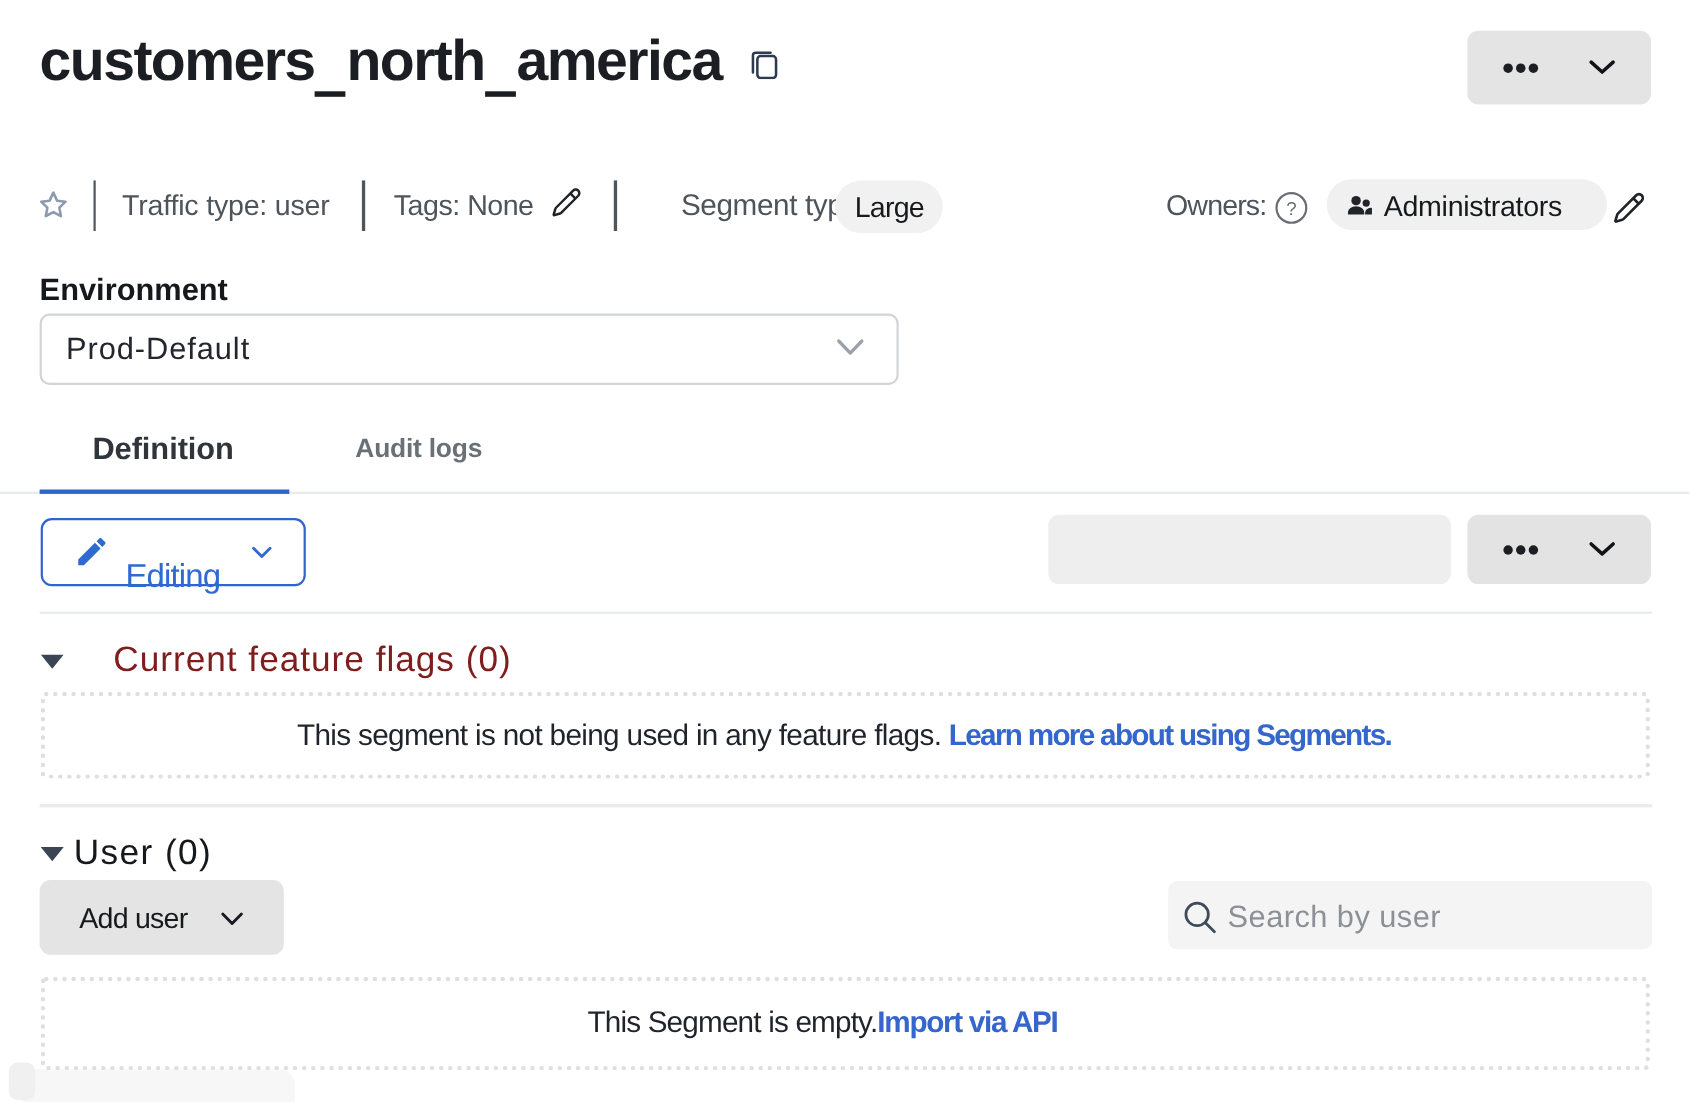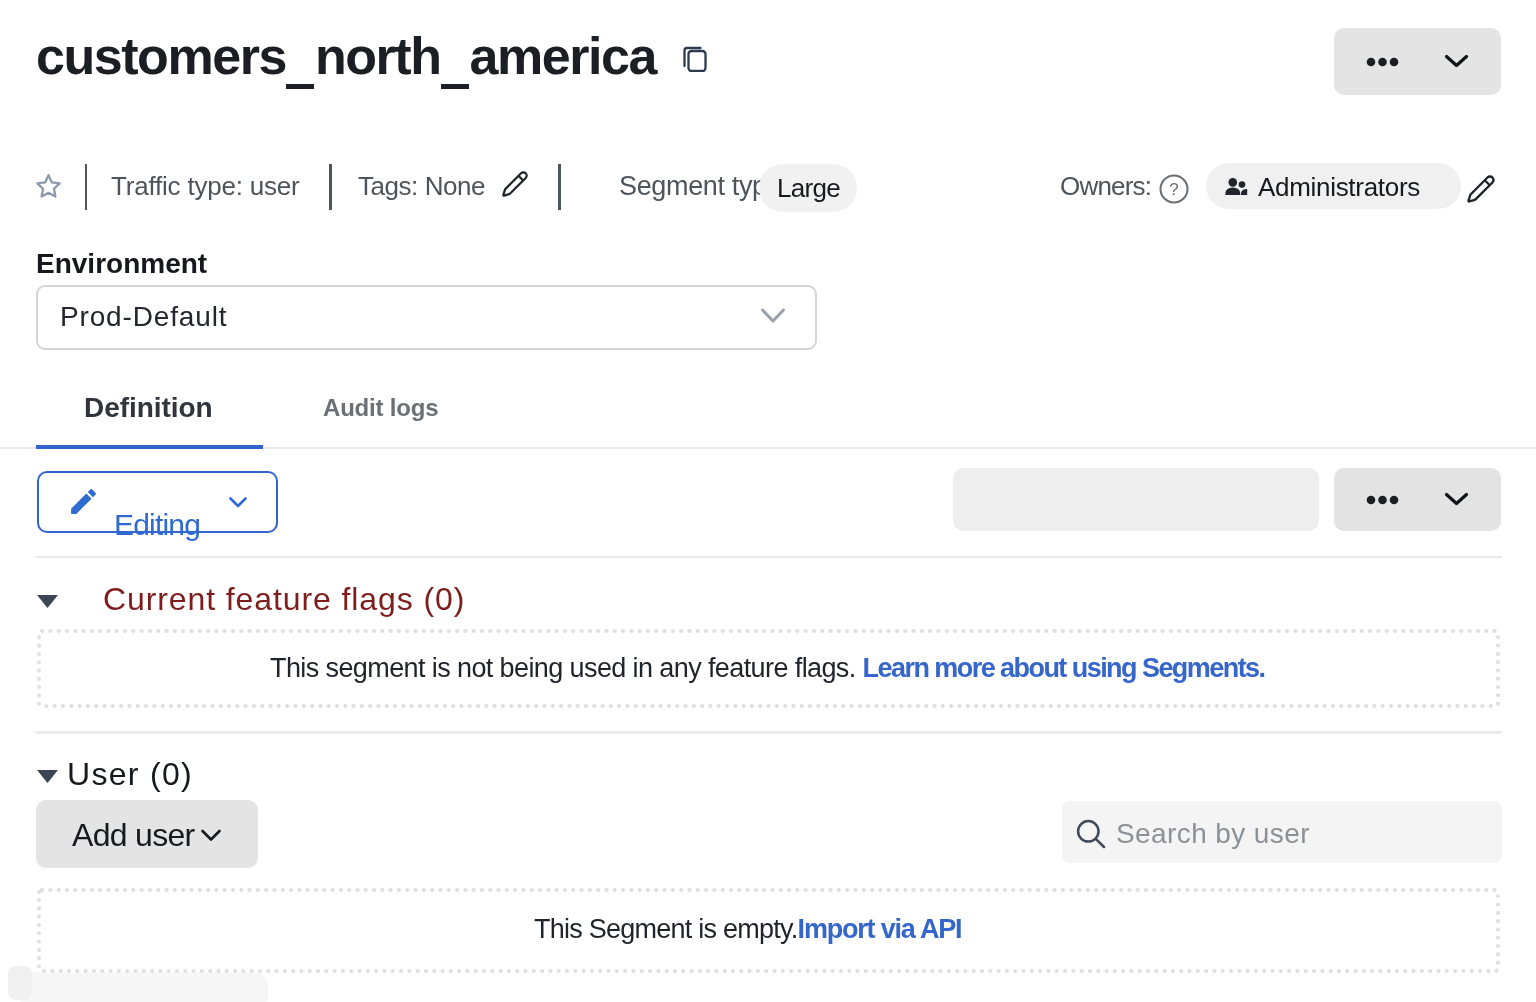--- a/index.html
+++ b/index.html
@@ -109,21 +109,21 @@
   <div class="abs" style="left:270px; top:652.5px; font-size:27px; line-height:31px;"><span style="letter-spacing:-0.6px; color:#1f242a;text-align:right;">This segment is not being used in any feature flags. </span><span style="letter-spacing:-1.55px; color:#3566cb; font-weight:700;">Learn more about using Segments.</span></div>
 
   <div class="abs" style="left:36px; top:731px; width:1466px; height:2.5px; background:#ebebec;"></div>
 
   <svg class="abs" style="left:37px; top:770px;" width="21" height="13" viewBox="0 0 21 13">
     <path d="M0 0 H21 L10.5 13 Z" fill="#3a4653"></path>
   </svg>
   <div class="abs" style="left:67px; top:756px; font-size:32px; letter-spacing:1.3px; color:#15181c; line-height:36px;">User (0)</div>
 
   <div class="abs" style="left:36px; top:800px; width:222px; height:68px; background:#e4e4e5; border-radius:10px;"></div>
-  <div class="abs" style="left:72px; top:820px; font-size:32px; letter-spacing:-0.7px; color:#17191d; line-height:30px;">Add user</div>
+  <div class="abs" style="left:72px; top:820px; font-size:26px; letter-spacing:-0.7px; color:#17191d; line-height:30px;">Add user</div>
   <svg class="abs" style="left:200px; top:829px;" width="22" height="13" viewBox="0 0 22 13" fill="none">
     <path d="M2.5 2 L11 10.5 L19.5 2" stroke="#17191d" stroke-width="2.6" stroke-linecap="round" stroke-linejoin="round"></path>
   </svg>
 
   <div class="abs" style="left:1062px; top:801px; width:440px; height:62px; background:#f4f4f5; border-radius:8px;"></div>
   <svg class="abs" style="left:1076px; top:818.5px;" width="31" height="31" viewBox="0 0 31 31" fill="none">
     <circle cx="12.3" cy="12.3" r="10.2" stroke="#3f4b59" stroke-width="2.5"></circle>
     <path d="M19.8 19.8 L28 28" stroke="#3f4b59" stroke-width="2.5" stroke-linecap="round"></path>
   </svg>
   <div class="abs" style="left:1116px; top:818px; font-size:28px; letter-spacing:0.4px; color:#8b9197; line-height:32px;">Search by user</div>

